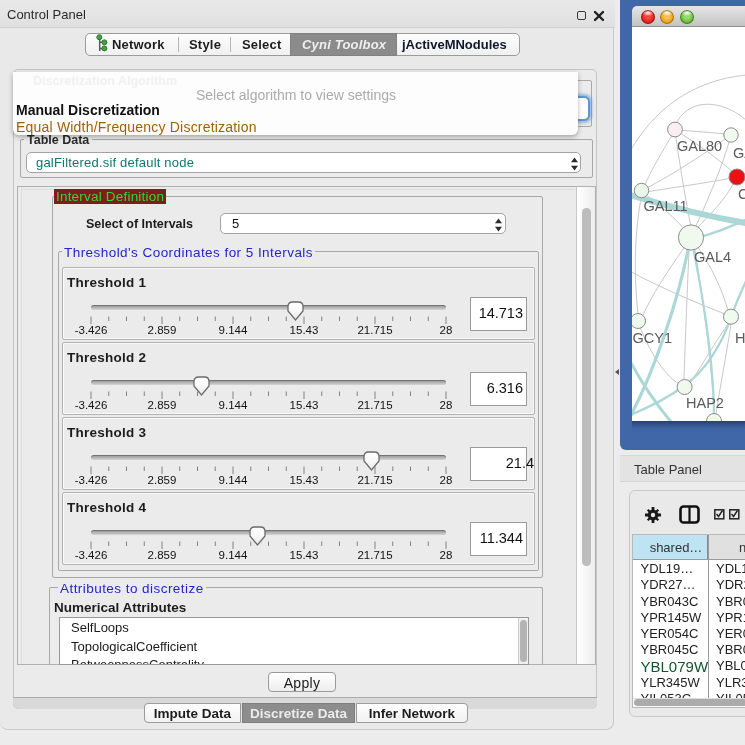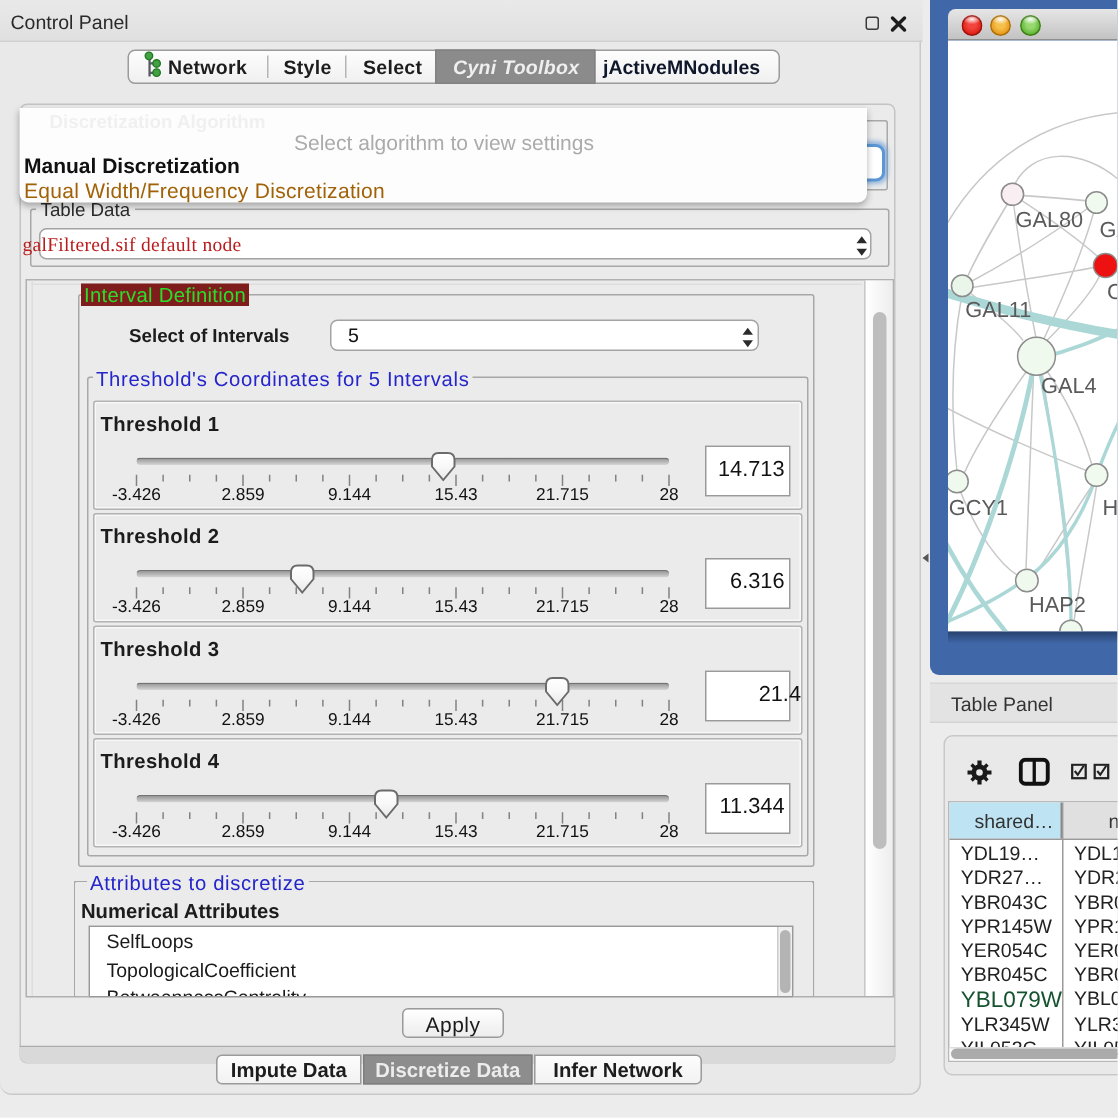--- a/index.html
+++ b/index.html
@@ -45,23 +45,23 @@
 
 <div style="left:500px;top:96px;width:90px;height:25px;background:#fff;border:2px solid #5b97d4;border-radius:6px;box-shadow:0 0 3px 1.5px rgba(80,140,210,0.55);"></div>
 
 <div style="left:13px;top:72px;width:565px;height:63px;z-index:30;background:#fdfdfd;border-radius:0 0 6px 6px;box-shadow:0 2px 5px rgba(0,0,0,0.3);"></div>
 <div class="txt" style="left:33px;top:74px;z-index:31;font-size:12.5px;font-weight:bold;color:#f0f0f0;">Discretization Algorithm</div>
 <div class="txt" style="left:196px;top:87px;z-index:31;font-size:14px;color:#ababab;">Select algorithm to view settings</div>
 <div class="txt" style="left:16px;top:102px;z-index:31;font-size:14px;font-weight:bold;color:#111;">Manual Discretization</div>
 <div class="txt" style="left:16px;top:119px;z-index:31;font-size:14px;letter-spacing:0.2px;color:#a16207;">Equal Width/Frequency Discretization</div>
 
 <div style="left:20px;top:139px;width:573px;height:39px;border:1px solid #a8a8a8;border-radius:2px;"></div>
-<div class="txt" style="left:24px;top:133px;font-size:12.5px;font-weight:normal;color:#2b2b2b;background:#ebebeb;padding:0 3px;">Table Data</div>
+<div class="txt" style="left:24px;top:133px;font-size:12.5px;font-weight:bold;color:#2b2b2b;background:#ebebeb;padding:0 3px;">Table Data</div>
 <div style="left:26px;top:152px;width:555px;height:21px;background:#fff;border:1px solid #a3a3a3;border-radius:5px;"></div>
-<div class="txt" style="left:15px;top:155px;font-size:13px;letter-spacing:0.2px;color:#b91c1c;font-family:Liberation Serif, serif;">galFiltered.sif default node</div>
+<div class="txt" style="left:36px;top:155px;font-size:13px;letter-spacing:0.2px;color:#0f766e;">galFiltered.sif default node</div>
 <svg style="left:570px;top:156.5px;" width="9" height="14" viewBox="0 0 9 14">
   <path d="M4.5,0.5 L8,5.2 L1,5.2 Z" fill="#2b2b2b"></path>
   <path d="M4.5,13.5 L8,8.8 L1,8.8 Z" fill="#2b2b2b"></path>
 </svg>
 
 <div style="left:17px;top:186px;width:579px;height:479px;border:1px solid #b0b0b0;background:#ebebeb;"></div>
 <div style="left:20.5px;top:187px;width:1px;height:477px;background:#dedede;"></div>
 <div style="left:21px;top:188.5px;width:554px;height:1px;background:#dedede;"></div>
 
 <div style="left:576px;top:187px;width:19px;height:477px;background:linear-gradient(to right,#ffffff,#ededed);border-left:1px solid #c8c8c8;"></div>

